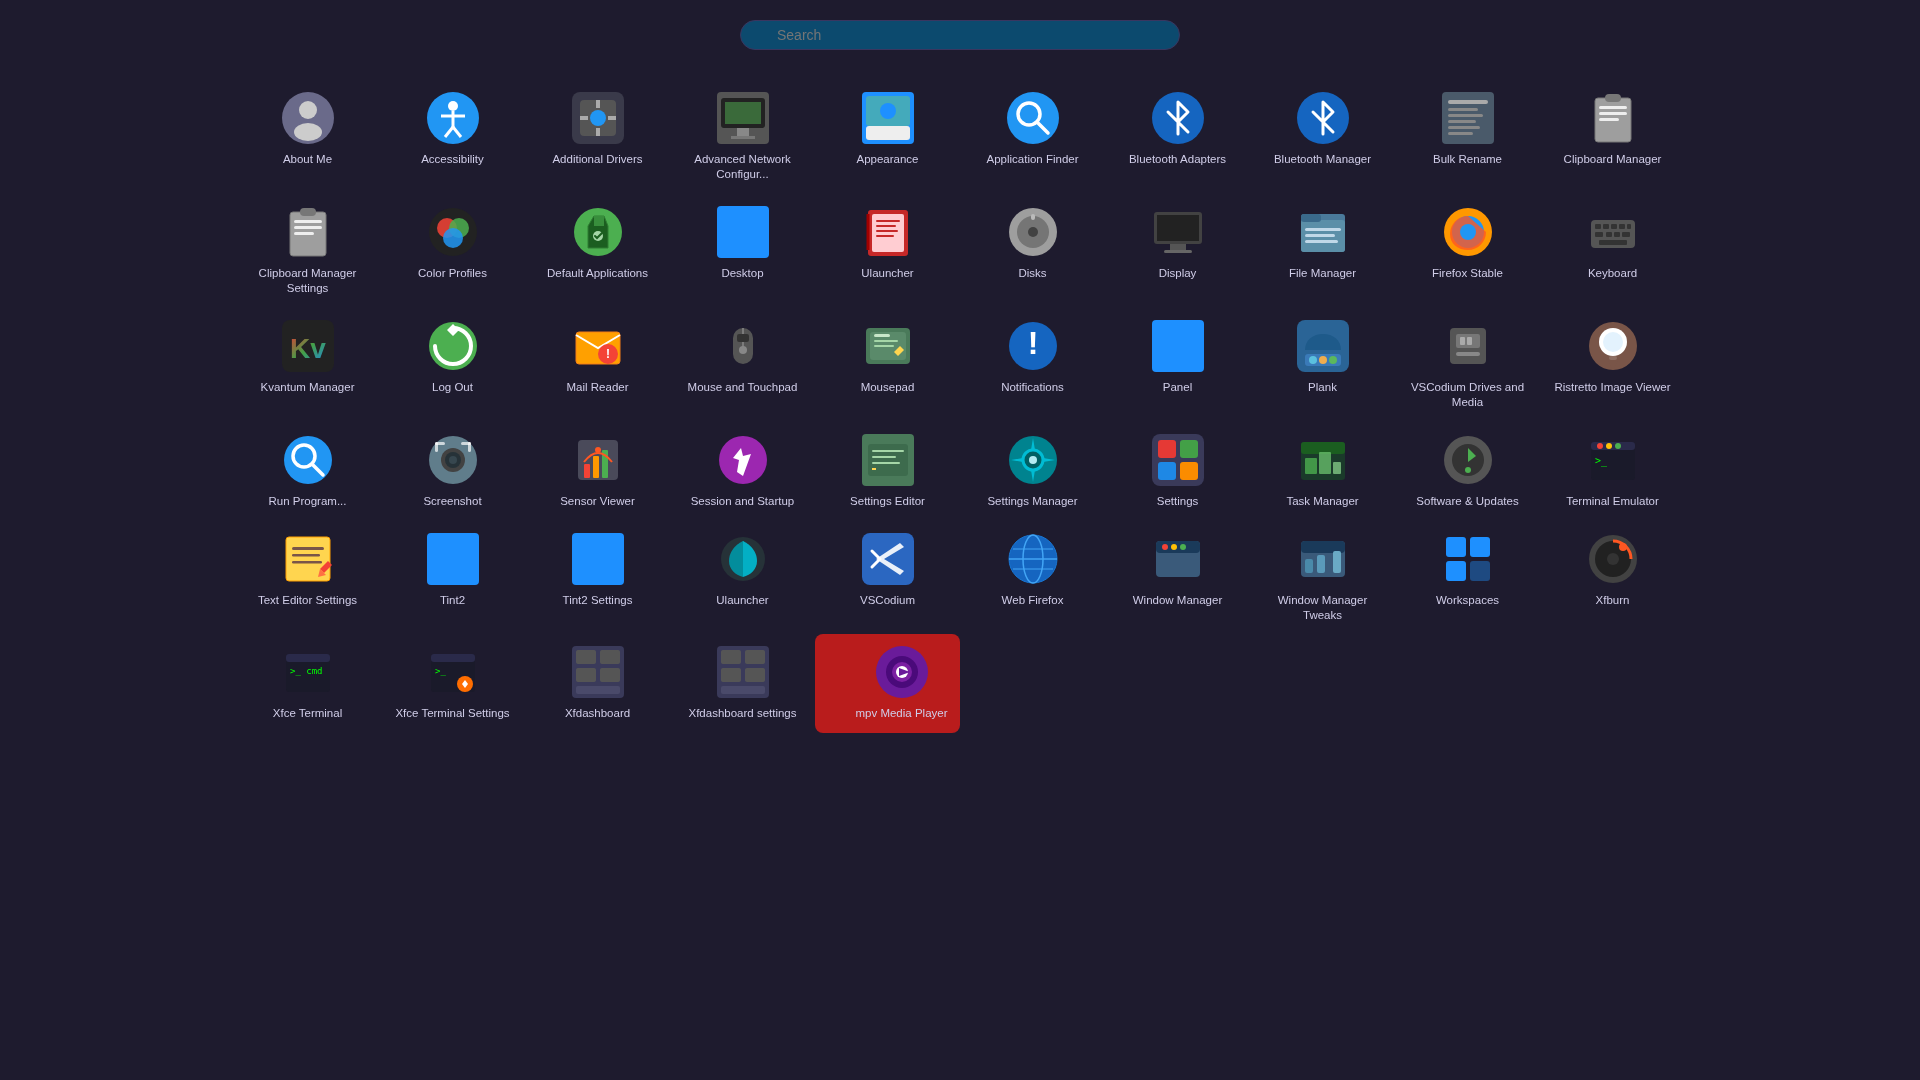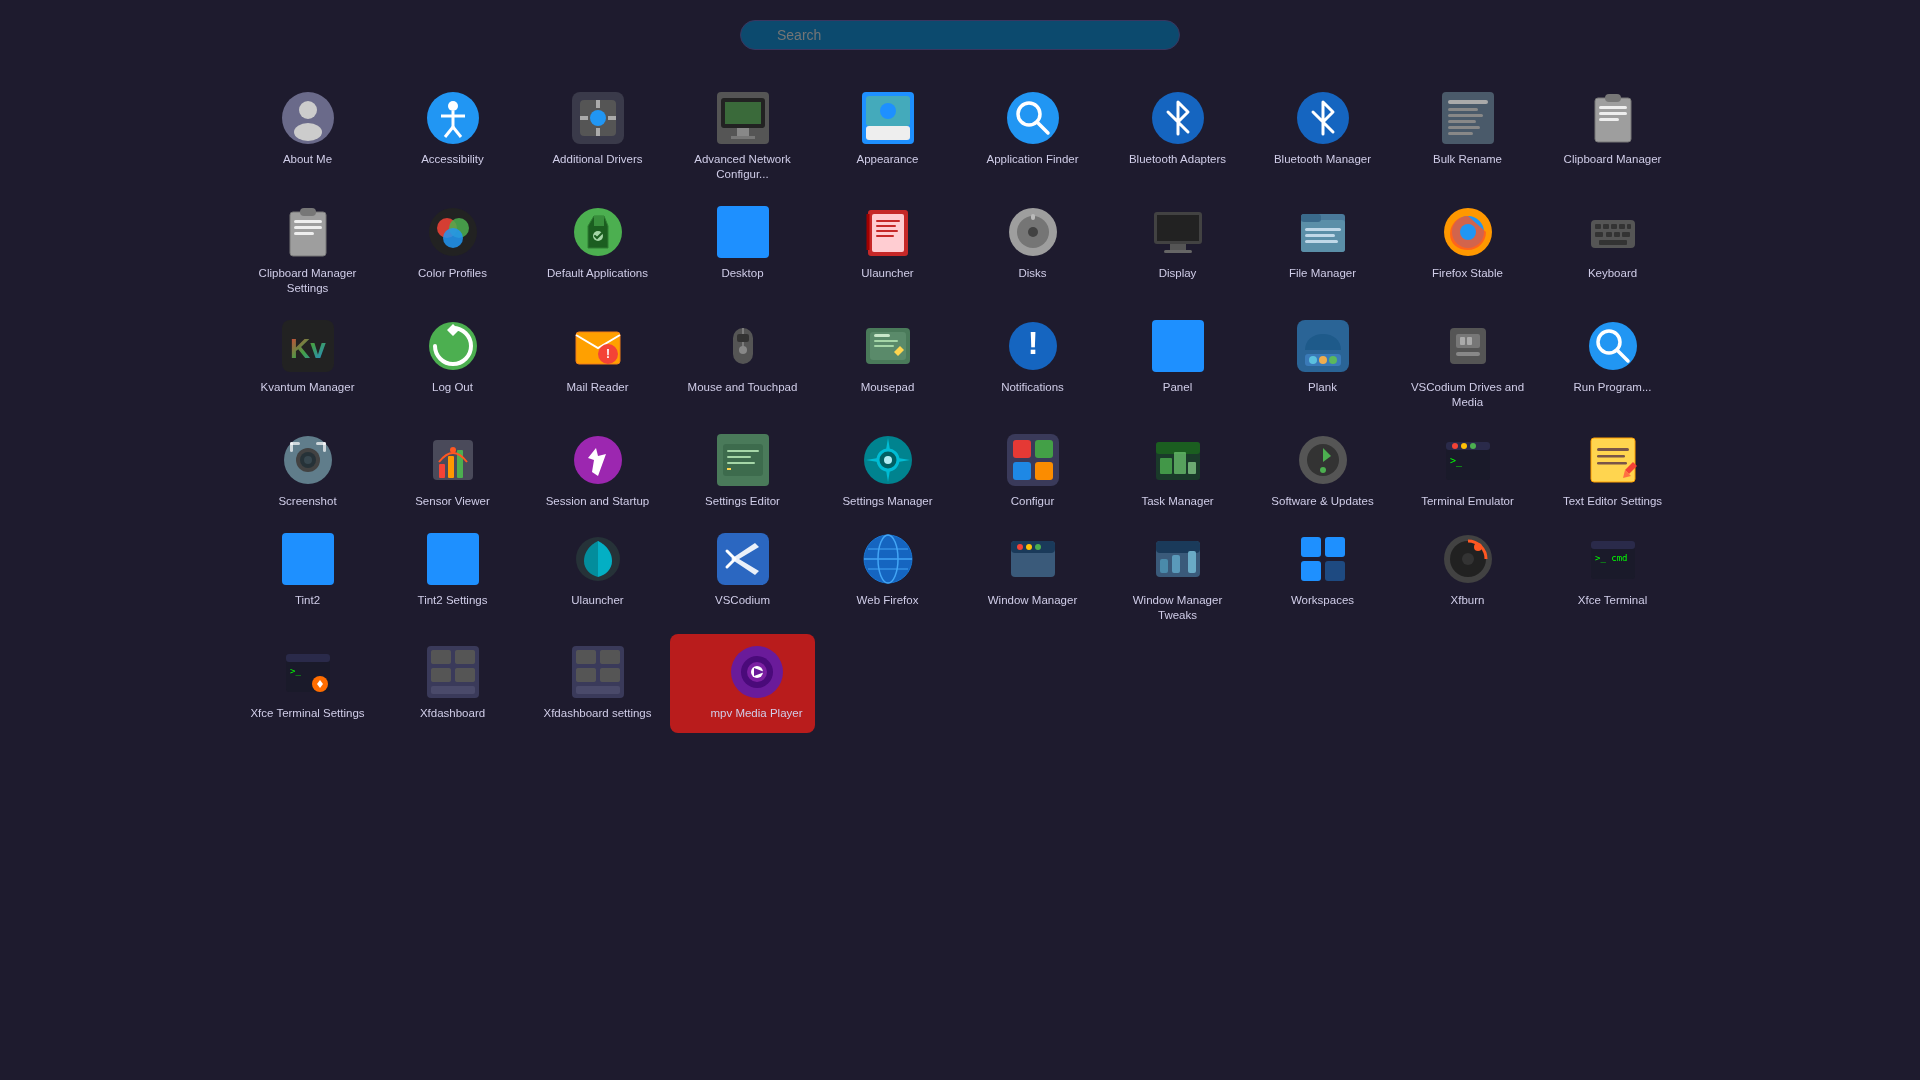--- a/index.html
+++ b/index.html
@@ -442,20 +442,32 @@
           <rect x="18" y="17" width="5" height="8" rx="1" fill="#aaa"></rect>
           <rect x="25" y="17" width="5" height="8" rx="1" fill="#aaa"></rect>
           <rect x="14" y="32" width="24" height="4" rx="2" fill="#888"></rect>
         </svg>
       </div>
       <div class="app-label">VSCodium Drives and Media</div>
     </div>
     <div class="app-item">
       <div class="app-icon">
         <svg viewBox="0 0 52 52">
+          <circle cx="26" cy="26" r="24" fill="#795548"></circle>
+          <circle cx="26" cy="22" r="14" fill="#fff"></circle>
+          <circle cx="26" cy="22" r="10" fill="#e3f2fd"></circle>
+          <path d="M20 38 L26 50 L32 38" fill="#795548"></path>
+          <rect x="22" y="36" width="8" height="4" rx="2" fill="#8d6e63"></rect>
+        </svg>
+      </div>
+      <div class="app-label">Ristretto Image Viewer</div>
+    </div>
+    <div class="app-item">
+      <div class="app-icon">
+        <svg viewBox="0 0 52 52">
           <circle cx="26" cy="26" r="24" fill="#2196F3"></circle>
           <circle cx="22" cy="22" r="11" fill="none" stroke="white" stroke-width="3.5"></circle>
           <line x1="30" y1="30" x2="41" y2="41" stroke="white" stroke-width="3.5" stroke-linecap="round"></line>
         </svg>
       </div>
       <div class="app-label">Run Program...</div>
     </div>
     <div class="app-item">
       <div class="app-icon">
         <svg viewBox="0 0 52 52">
@@ -520,21 +532,21 @@
     <div class="app-item">
       <div class="app-icon">
         <svg viewBox="0 0 52 52">
           <rect width="52" height="52" rx="8" fill="#3a3a5a"></rect>
           <rect x="6" y="6" width="18" height="18" rx="3" fill="#e53935"></rect>
           <rect x="28" y="6" width="18" height="18" rx="3" fill="#43A047"></rect>
           <rect x="6" y="28" width="18" height="18" rx="3" fill="#1E88E5"></rect>
           <rect x="28" y="28" width="18" height="18" rx="3" fill="#FB8C00"></rect>
         </svg>
       </div>
-      <div class="app-label">Configur</div>
+      <div class="app-label">Settings</div>
     </div>
     <div class="app-item">
       <div class="app-icon">
         <svg viewBox="0 0 52 52">
           <rect x="4" y="8" width="44" height="38" rx="3" fill="#1a3a2a"></rect>
           <rect x="4" y="8" width="44" height="12" rx="3" fill="#1B5E20"></rect>
           <rect x="8" y="24" width="12" height="16" rx="1" fill="#4CAF50" opacity="0.8"></rect>
           <rect x="22" y="18" width="12" height="22" rx="1" fill="#66BB6A" opacity="0.8"></rect>
           <rect x="36" y="28" width="8" height="12" rx="1" fill="#81C784" opacity="0.8"></rect>
         </svg>

